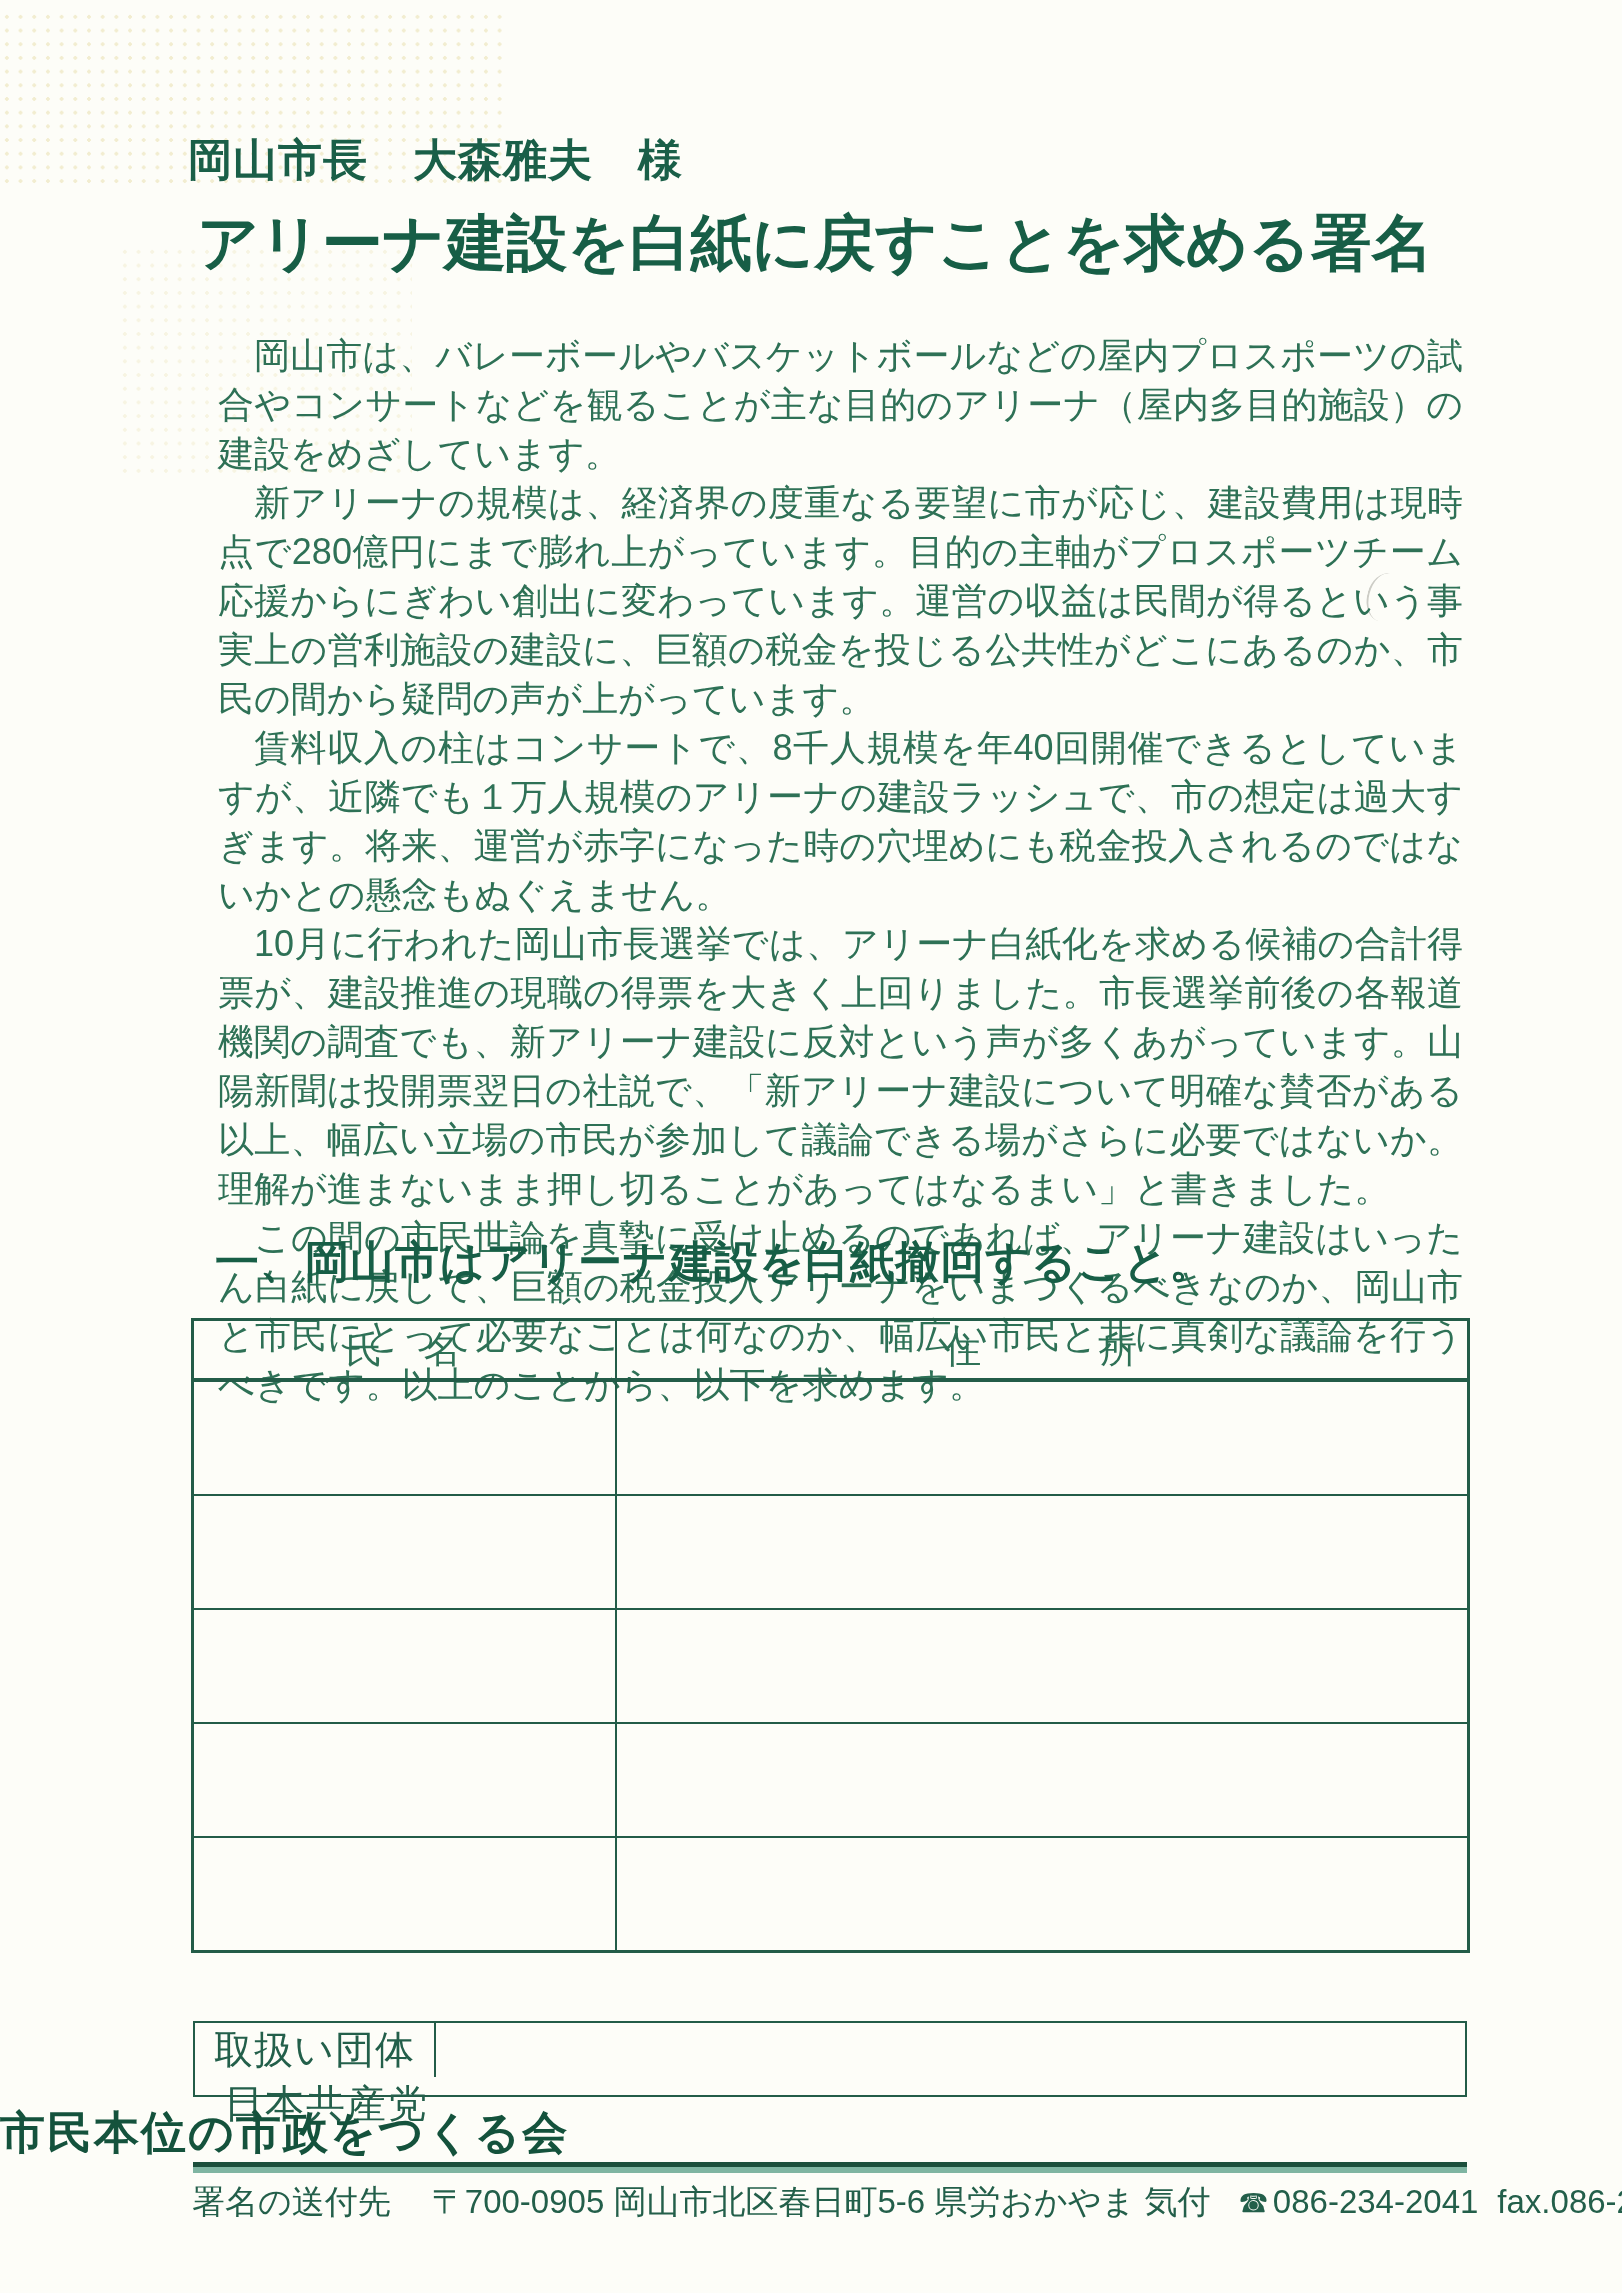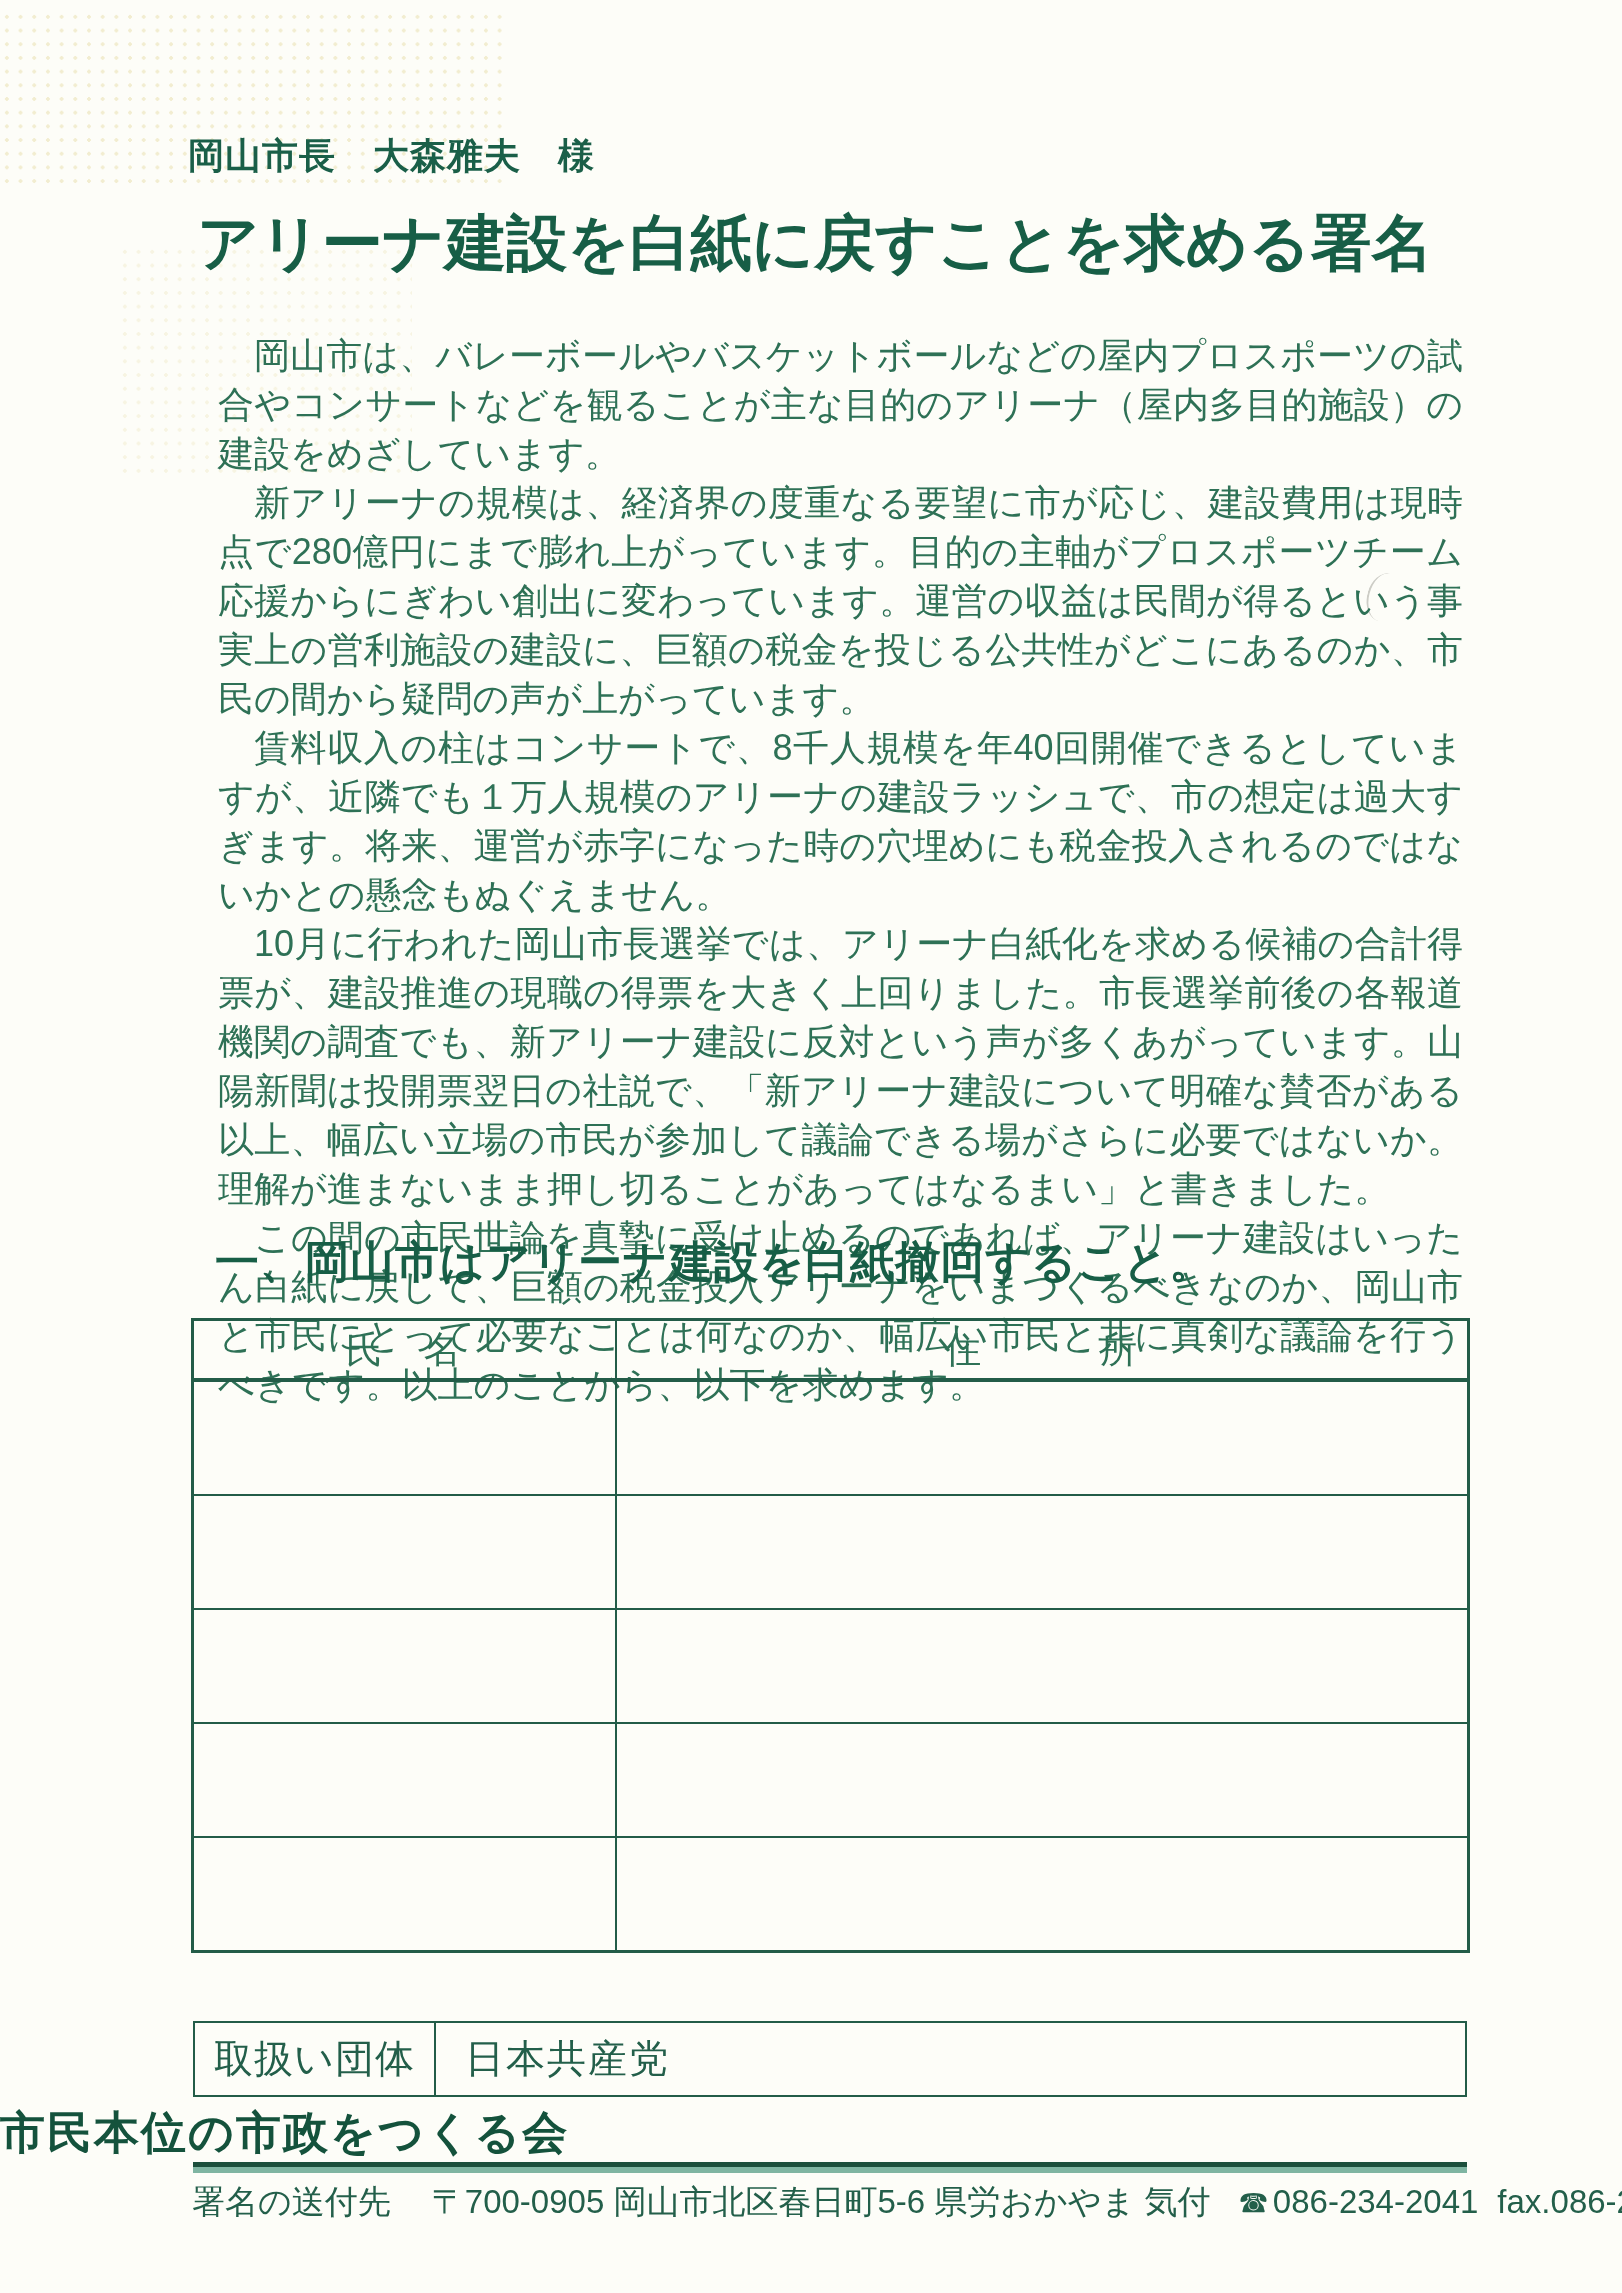--- a/index.html
+++ b/index.html
@@ -27,21 +27,21 @@
   .noise.n1{left:0;top:9.8px;width:510px;height:176px;}
   .noise.n2{left:118px;top:245px;width:294px;height:235px;opacity:.45;}
   .artifact-arc{
     position:absolute;left:1367px;top:573px;width:33px;height:49px;
     border:0;border-left:2.9px solid #b9b9b2;border-radius:50% 0 0 50%;
     transform:rotate(14deg);opacity:.7;
   }
   .addressee{
     position:absolute;left:188px;top:135px;
     font-family:"Liberation Serif", serif;
-    font-weight:bold;font-size:36px;line-height:1.2;
+    font-weight:bold;font-size:44px;line-height:1.2;
     color:#1a5f48;letter-spacing:1px;white-space:nowrap;
   }
   .doc-title{
     position:absolute;left:186px;top:196px;
     font-weight:bold;font-size:61px;line-height:1.2;
     color:#175e46;letter-spacing:0px;white-space:nowrap;
   }
   .body-text{
     position:absolute;left:218px;top:331px;width:1245px;
     font-size:36px;line-height:49px;
@@ -74,20 +74,21 @@
   col.c-addr{width:853px;}
   .note{
     position:absolute;left:193px;top:1950px;
     font-weight:bold;font-size:28px;color:#1d5f47;
     letter-spacing:0.5px;white-space:nowrap;
   }
   .handler-box{
     position:absolute;left:193px;top:2021px;width:1274px;height:76px;
     border:2.9px solid #235c48;display:flex;align-items:stretch;
     box-sizing:border-box;
+    flex-direction:column;
   }
   .handler-box .label{
     width:239px;border-right:2.9px solid #235c48;
     display:flex;align-items:center;justify-content:center;
     font-size:39px;color:#235f4a;letter-spacing:1px;
   }
   .handler-box .value{
     flex:1;display:flex;align-items:center;
     padding-left:29px;font-size:39px;color:#235f4a;letter-spacing:2px;
   }

